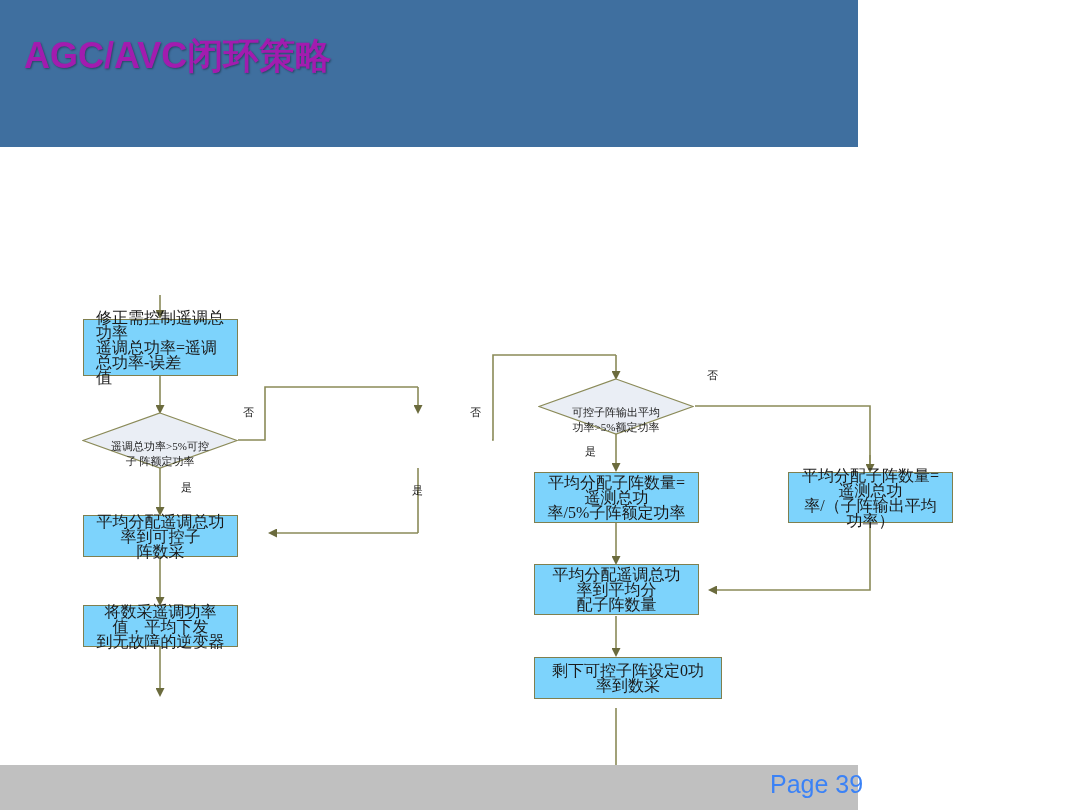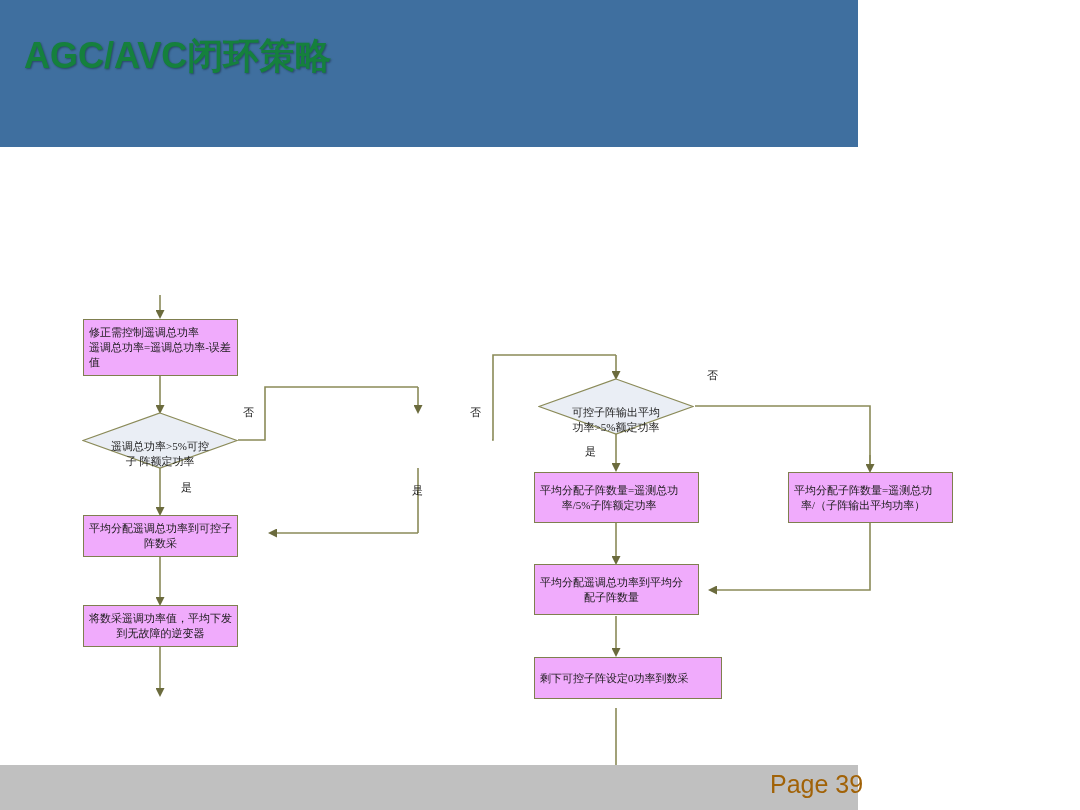--- a/index.html
+++ b/index.html
@@ -16,56 +16,56 @@
   .banner{
     position:absolute;left:0;top:0;
     width:858px;height:147px;
     background:#3f6f9f;
   }
   .banner-title{
     position:absolute;left:24px;top:32px;
     font-family:"Liberation Sans","DejaVu Sans",sans-serif;
     font-weight:bold;
     font-size:36px;
-    color:#15803d;
+    color:#a21caf;
     letter-spacing:0px;
     white-space:nowrap;
     text-shadow:1px 1px 2px rgba(0,0,0,.35);
   }
 
   
   .footer-band{
     position:absolute;left:0;top:765px;
     width:858px;height:45px;
     background:#c0c0c0;
   }
   .page-num{
     position:absolute;left:770px;top:770px;
     font-family:"Liberation Sans","DejaVu Sans",sans-serif;
-    font-size:25px;color:#a16207;white-space:nowrap;
+    font-size:25px;color:#3b82f6;white-space:nowrap;
   }
 
   
   #flow{position:absolute;left:0;top:150px;width:1080px;height:615px;}
   #flow svg{position:absolute;left:0;top:0;}
 
   .node{
     position:absolute;
     box-sizing:border-box;
     display:flex;align-items:center;
     text-align:center;
     color:#1a1a1a;
     font-family:"Liberation Serif","DejaVu Serif",serif;
   }
   .proc{
-    background:#f0abfc;
+    background:#7dd3fc;
     border:1px solid #7f7f4f;
-    font-size:11px;
+    font-size:16px;
     line-height:15px;
-    padding:2px 5px;
+    padding:2px 12px;
   }
   .diamond-wrap{position:absolute;}
   .diamond-label{
     position:absolute;
     display:flex;align-items:flex-end;justify-content:center;
     text-align:center;
     font-size:11px;line-height:15px;color:#1a1a1a;
     font-family:"Liberation Serif","DejaVu Serif",serif;
     pointer-events:none;
   }

